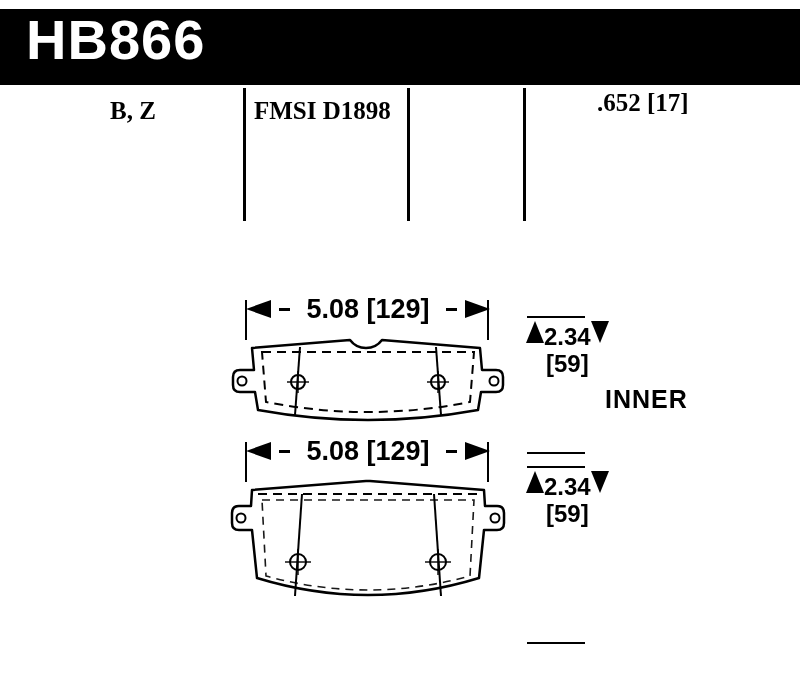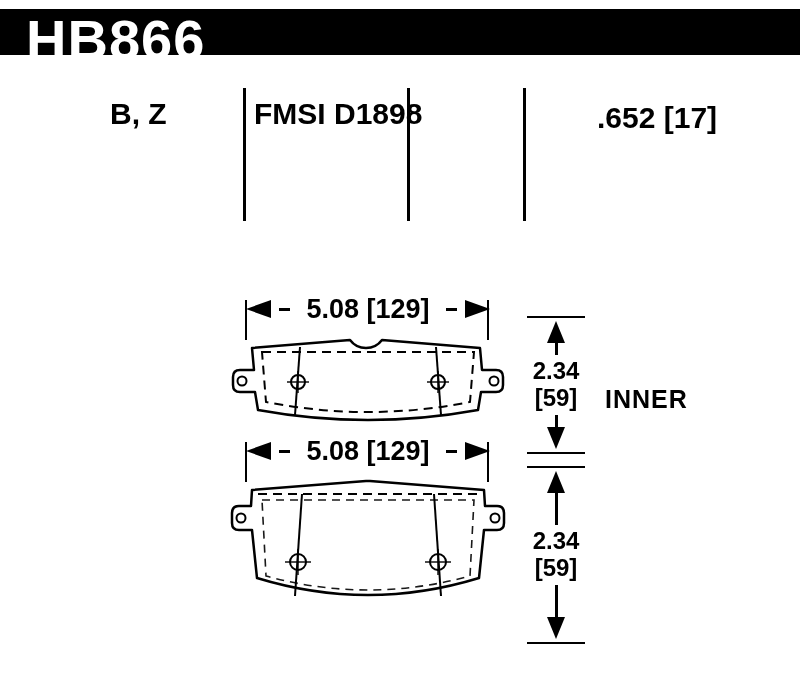--- a/index.html
+++ b/index.html
@@ -3,38 +3,38 @@
 <meta charset="utf-8">
 <style>
   html,body { margin:0; padding:0; background:#ffffff; }
   .sheet {
     position:relative; width:800px; height:691px;
     background:#ffffff; overflow:hidden;
     font-family:"Liberation Sans", sans-serif;
     font-weight:bold; color:#000;
   }
   
-  .banner { position:absolute; left:0; top:9px; width:800px; height:46px; background:#000; }
+  .banner { position:absolute; left:0; top:9px; width:800px; height:76px; background:#000; }
   .part-number {
     position:absolute; left:26px; top:0; height:63px; line-height:62px;
     color:#fff; font-size:56px; font-weight:bold; letter-spacing:1px;
   }
   
-  .spec-text { position:absolute; font-size:30px; white-space:nowrap; }
+  .spec-text { position:absolute; font-size:25px; white-space:nowrap;font-family:Liberation Serif, serif; }
   .vline { position:absolute; width:3px; background:#000; }
   .ext-v { position:absolute; width:2px; background:#000; }
   .ext-h { position:absolute; height:2px; background:#000; }
   
   .hdim { position:absolute; display:flex; align-items:center;gap:8px; }
   .hdim .head-left { width:0; height:0; border-top:9px solid transparent; border-bottom:9px solid transparent; border-right:25px solid #000; }
   .hdim .head-right { width:0; height:0; border-top:9px solid transparent; border-bottom:9px solid transparent; border-left:25px solid #000; }
   .hdim .line { flex:1; height:3px; background:#000; }
   .hdim .label { padding:0 8px; font-size:27px; white-space:nowrap; }
   
-  .vdim { position:absolute; display:flex; flex-direction:column; align-items:center; }
+  .vdim { position:absolute; display:flex; flex-direction:row; align-items:flex-start; }
   .vdim .head-up { width:0; height:0; border-left:9px solid transparent; border-right:9px solid transparent; border-bottom:22px solid #000; }
   .vdim .head-down { width:0; height:0; border-left:9px solid transparent; border-right:9px solid transparent; border-top:22px solid #000; }
   .vdim .vlinebar { width:3px; background:#000; flex:1; }
   .vdim .label { font-size:24px; line-height:1.12; text-align:center; padding:3px 0; white-space:pre-line; }
   .side-label { position:absolute; font-size:25px; letter-spacing:1px; white-space:nowrap; }
   .footer-label { position:absolute; left:240px; top:640px; width:320px; text-align:center; font-size:29px; }
   .pad-drawing { position:absolute; }
   .pad-drawing svg { display:block; }
 </style>
 </head>
@@ -44,21 +44,21 @@
 
   <div class="banner">
     <div class="part-number">HB866</div>
   </div>
 
   <div class="spec-text" style="left:110px; top:97px;">B, Z</div>
   <div class="vline" style="left:243px; top:88px; height:133px;"></div>
   <div class="spec-text" style="left:254px; top:97px;">FMSI D1898</div>
   <div class="vline" style="left:407px; top:88px; height:133px;"></div>
   <div class="vline" style="left:523px; top:88px; height:133px;"></div>
-  <div class="spec-text" style="left:597px; top:101px;">.652 [17]</div>
+  <div class="spec-text" style="left:597px; top:89px;">.652 [17]</div>
 
   <div class="hdim" style="left:246px; top:294px; width:244px; height:30px;">
     <span class="head-left"></span>
     <span class="line"></span>
     <span class="label">5.08 [129]</span>
     <span class="line"></span>
     <span class="head-right"></span>
   </div>
   <div class="ext-v" style="left:245px; top:300px; height:40px;"></div>
   <div class="ext-v" style="left:487px; top:300px; height:40px;"></div>

